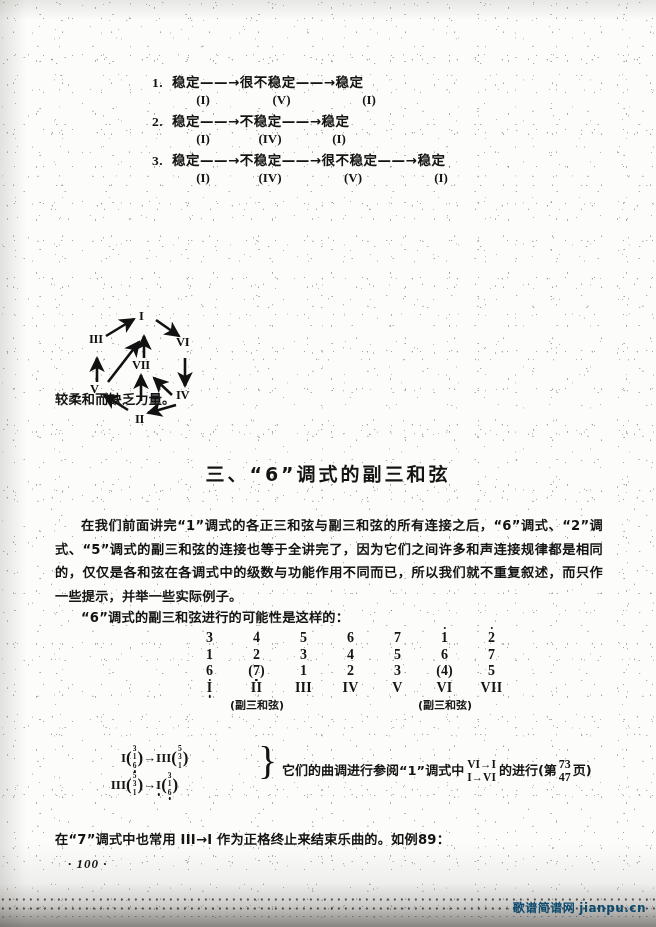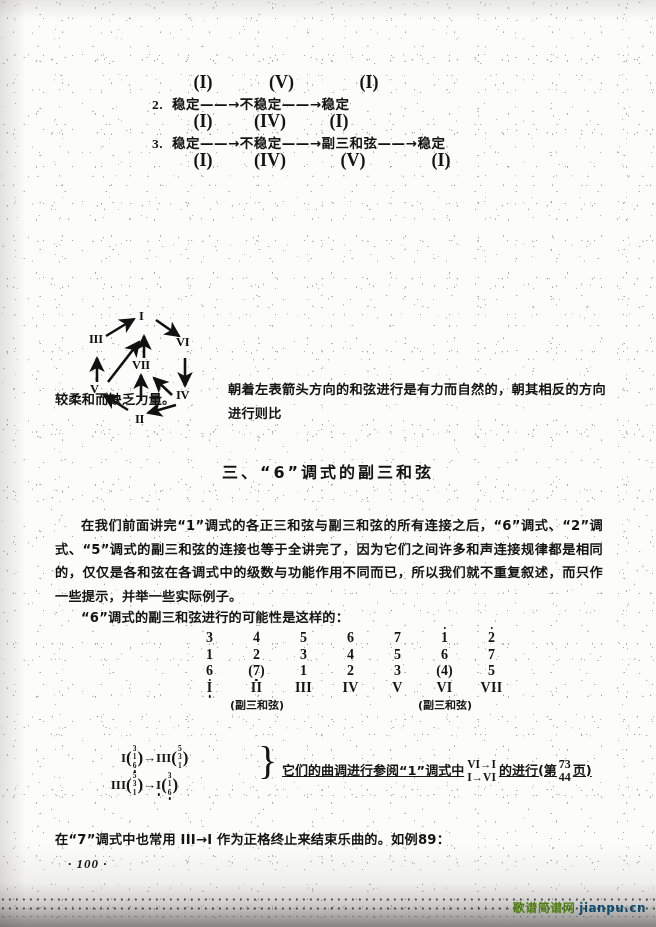--- a/index.html
+++ b/index.html
@@ -88,21 +88,21 @@
 
   
   .prog-list{position:absolute;left:152px;top:74px;width:420px;}
   .prog-item{margin-bottom:5px;}
   .prog-row1{
     font-size:13.5px;line-height:17px;letter-spacing:.5px;
     white-space:nowrap;font-weight:700;
   }
   .prog-num{display:inline-block;width:20px;font-family:"Liberation Serif",serif;font-weight:700;}
   .prog-row2{
-    font-size:18px;line-height:17px;white-space:nowrap;
+    font-size:13px;line-height:17px;white-space:nowrap;
     font-family:"Liberation Serif","DejaVu Serif",serif;font-weight:700;
     padding-left:20px;
   }
   .prog-row2 span{display:inline-block;text-align:center;}
   .p1 .c0{width:62px;} .p1 .c1{width:95px;} .p1 .c2{width:80px;}
   .p2 .c0{width:62px;} .p2 .c1{width:72px;} .p2 .c2{width:66px;}
   .p3 .c0{width:62px;} .p3 .c1{width:72px;} .p3 .c2{width:94px;} .p3 .c3{width:82px;}
 
   
   .para{
@@ -129,21 +129,21 @@
     font-weight:700;font-size:12.5px;
     color:#111;
     letter-spacing:-.3px;
   }
   .motion-circle svg{position:absolute;left:0;top:0;}
 
   
   .heading{
     position:absolute;left:0;top:459px;width:656px;
     text-align:center;
-    font-size:16px;font-weight:700;letter-spacing:3px;
+    font-size:19px;font-weight:700;letter-spacing:3px;
   }
 
   
   #para4{left:55px;top:514px;width:548px;text-indent:26px;}
   #para5{left:55px;top:606px;width:548px;text-indent:26px;}
 
   
   .chord-table{
     position:absolute;left:186px;top:630px;
     font-family:"Liberation Serif","DejaVu Serif",serif;
@@ -195,21 +195,21 @@
   }
   .paren{font-size:17px;line-height:17px;}
   .brace{
     position:absolute;
     font-size:30px;line-height:30px;font-weight:400;
   }
   .brace-big{left:158px;top:2px;font-size:40px;}
   .fml-text{
     position:absolute;left:182px;top:14px;
     font-family:"DejaVu Sans",sans-serif;
-    font-size:13px;font-weight:700;white-space:nowrap;text-decoration:underline;
+    font-size:13px;font-weight:700;white-space:nowrap;
   }
   .twostack{
     display:inline-flex;flex-direction:column;
     font-family:"Liberation Serif",serif;
     font-size:11.5px;line-height:13px;text-align:left;
     vertical-align:middle;margin:0 3px;
   }
   .pgstack{
     display:inline-flex;flex-direction:column;
     font-family:"Liberation Serif",serif;
@@ -227,54 +227,57 @@
   }
 
   
   .watermark{
     position:absolute;right:10px;bottom:12px;
     font-size:12px;font-weight:700;
     letter-spacing:.5px;
     white-space:nowrap;
     z-index:6;
   }
-  .watermark .wm-cn{color:#4d7c0f;text-align:center;}
+  .watermark .wm-cn{color:#0c4a6e;text-align:center;}
   .watermark .wm-url{color:#0c4a6e;margin-left:4px;}
 </style>
 </head>
 <body>
 
 <div class="page">
   <div class="grain"></div>
   <div class="grain2"></div>
   <div class="edge-left"></div>
   <div class="edge-top"></div>
 
   <div class="content">
 
     <div class="prog-list">
 
       <div class="prog-item p1">
+        <div class="prog-row1 cn">
+          <span class="prog-num">1.</span><span>稳定——→很不稳定——→稳定</span>
+        </div>
         <div class="prog-row2">
           <span class="c0">(I)</span><span class="c1">(V)</span><span class="c2">(I)</span>
         </div>
       </div>
 
       <div class="prog-item p2">
         <div class="prog-row1 cn">
           <span class="prog-num">2.</span><span>稳定——→不稳定——→稳定</span>
         </div>
         <div class="prog-row2">
           <span class="c0">(I)</span><span class="c1">(IV)</span><span class="c2">(I)</span>
         </div>
       </div>
 
       <div class="prog-item p3">
         <div class="prog-row1 cn">
-          <span class="prog-num">3.</span><span>稳定——→不稳定——→副三和弦——→稳定</span>
+          <span class="prog-num">3.</span><span>稳定——→不稳定——→很不稳定——→稳定</span>
         </div>
         <div class="prog-row2">
           <span class="c0">(I)</span><span class="c1">(IV)</span><span class="c2">(V)</span><span class="c3">(I)</span>
         </div>
       </div>
     </div>
 
 
     <div class="motion-circle">
       <svg width="124" height="128" viewBox="0 0 124 128">
@@ -308,21 +311,20 @@
       </svg>
       <span class="lbl" style="left:55px;top:3px;">I</span>
       <span class="lbl" style="left:92px;top:29px;">VI</span>
       <span class="lbl" style="left:92px;top:82px;">IV</span>
       <span class="lbl" style="left:51px;top:106px;">II</span>
       <span class="lbl" style="left:6px;top:76px;">V</span>
       <span class="lbl" style="left:5px;top:26px;">III</span>
       <span class="lbl" style="left:48px;top:52px;">VII</span>
     </div>
 
-    <div class="para cn" id="para3">朝着左表箭头方向的和弦进行是有力而自然的，朝其相反的方向进行则比</div>
     <div class="para cn" id="para3b">较柔和而缺乏力量。</div>
 
     <div class="heading cn">三、“6”调式的副三和弦</div>
 
     <div class="para cn" id="para4">在我们前面讲完“1”调式的各正三和弦与副三和弦的所有连接之后，“6”调式、“2”调式、“5”调式的副三和弦的连接也等于全讲完了，因为它们之间许多和声连接规律都是相同的，仅仅是各和弦在各调式中的级数与功能作用不同而已，所以我们就不重复叙述，而只作一些提示，并举一些实际例子。</div>
     <div class="para cn" id="para5">“6”调式的副三和弦进行的可能性是这样的：</div>
 
     <div class="chord-table">
       <div class="tr">
         <div class="td"><span>3</span></div>
@@ -411,21 +413,21 @@
 
         <span class="brace brace-big">}</span>
       </div>
 
       <div class="fml-text">
         <span>它们的曲调进行参阅“1”调式中</span><span class="twostack">
             <span>VI→I</span>
             <span>I→VI</span>
           </span><span>的进行(第</span><span class="pgstack">
             <span>73</span>
-            <span>44</span>
+            <span>47</span>
           </span><span>页)</span>
       </div>
     </div>
 
     <div class="para cn" id="para6">在“7”调式中也常用 III→I 作为正格终止来结束乐曲的。如例89：</div>
 
     <div class="folio">· 100 ·</div>
   </div>
 
   <div class="edge-smudge"></div>

